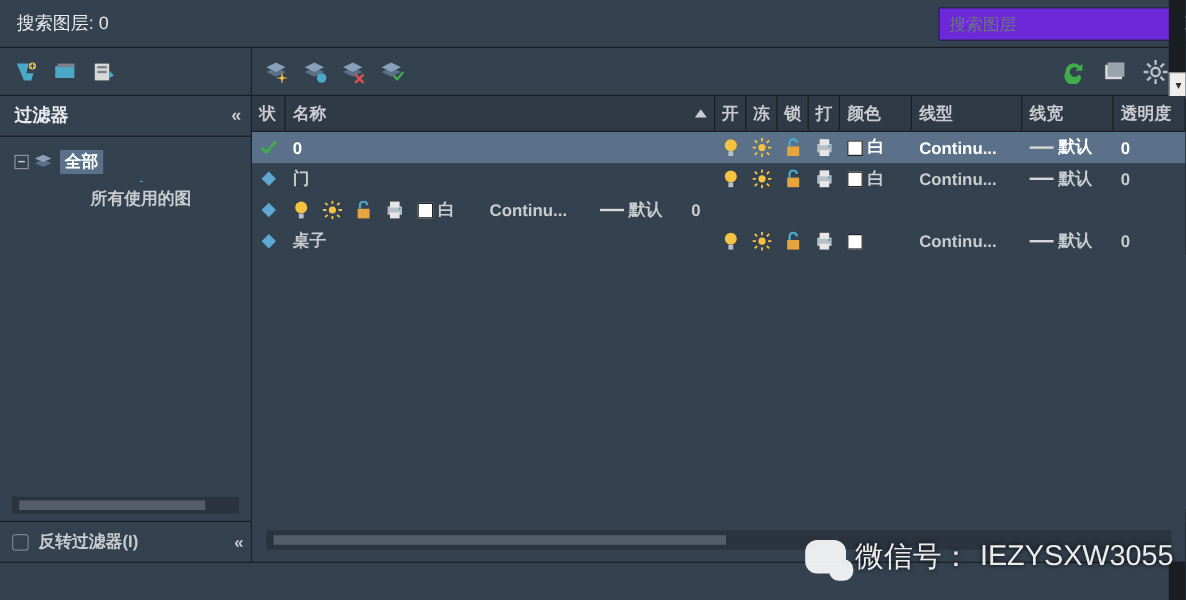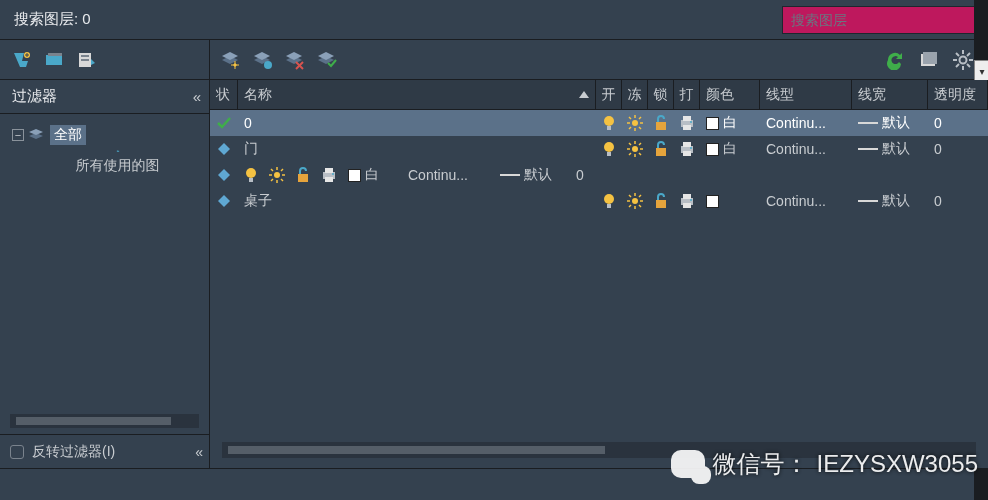--- a/index.html
+++ b/index.html
@@ -1,30 +1,30 @@
 <!DOCTYPE html>
 <html><head>
 <meta charset="utf-8">
 <style>
 * { box-sizing: border-box; margin: 0; padding: 0; }
 body { font-family: "Microsoft YaHei", sans-serif; font-size: 14px; background: #1a1d21; color: #c8ccd0; width: 988px; height: 500px; overflow: hidden; position: relative; }
 .top-bar { display: flex; align-items: center; height: 40px; background: #34414f; border-bottom: 1px solid #1a1d21; }
 .top-title { padding: 0 14px; color: #e8eaed; font-size: 15px; }
-.search-wrap { margin-left: auto; display: flex; align-items: center; background: #be185d; border: 1px solid #1f262e; height: 28px; width: 200px; margin-right: 6px; }
+.search-wrap { margin-left: auto; display: flex; align-items: center; background: #6d28d9; border: 1px solid #1f262e; height: 28px; width: 200px; margin-right: 6px; }
 .search-input { flex: 1; background: transparent; border: none; color: #c8ccd0; font-size: 14px; padding: 0 8px; outline: none; }
 .search-input::placeholder { color: #6b7580; }
 .search-btn { width: 28px; display: flex; align-items: center; justify-content: center; color: #9aa3ad; cursor: pointer; }
 
 .toolbar-row { display: flex; align-items: center; height: 40px; background: #34414f; border-bottom: 1px solid #1a1d21; }
 .tb-left { width: 210px; display: flex; align-items: center; gap: 10px; padding-left: 12px; border-right: 1px solid #1a1d21; height: 100%; }
 .tb-mid { flex: 1; display: flex; align-items: center; padding-left: 10px; gap: 10px; }
 .tb-right { display: flex; align-items: center; gap: 12px; padding-right: 14px; }
 .tb-icon { width: 22px; height: 22px; display: flex; align-items: center; justify-content: center; color: #9aa3ad; cursor: pointer; }
 
-.content { display: flex; height: 388px; background: #34414f; position: relative; }
+.content { display: flex; height: 388px; background: #34414f; position: relative; font-weight: bold; }
 .sidebar { width: 210px; display: flex; flex-direction: column; border-right: 1px solid #1a1d21; }
 .sidebar-header { height: 34px; display: flex; align-items: center; padding: 0 12px; color: #e8eaed; font-size: 15px; border-bottom: 1px solid #1a1d21; }
 .collapse-btn { margin-left: auto; color: #c8ccd0; cursor: pointer; letter-spacing: -4px; }
 .tree { flex: 1; overflow: hidden; padding: 8px 4px 0 12px; }
 .tree-row { display: flex; align-items: center; height: 26px; gap: 4px; white-space: nowrap; }
 .tree-toggle { width: 12px; height: 12px; border: 1px solid #8a929b; display: flex; align-items: center; justify-content: center; font-size: 11px; line-height: 1; color: #c8ccd0; cursor: pointer; }
 .tree-label { padding: 1px 4px; }
 .tree-label.sel { background: #5b7189; color: #fff; }
 .tree-indent { margin-left: 18px; }
 .sidebar-scroll { height: 14px; background: #2a333e; margin: 6px 10px; position: relative; }

